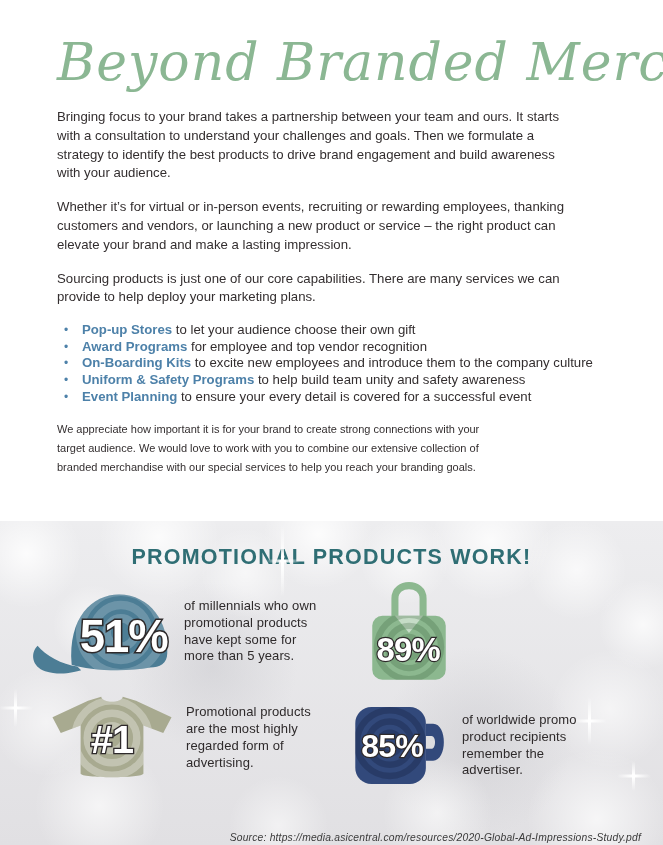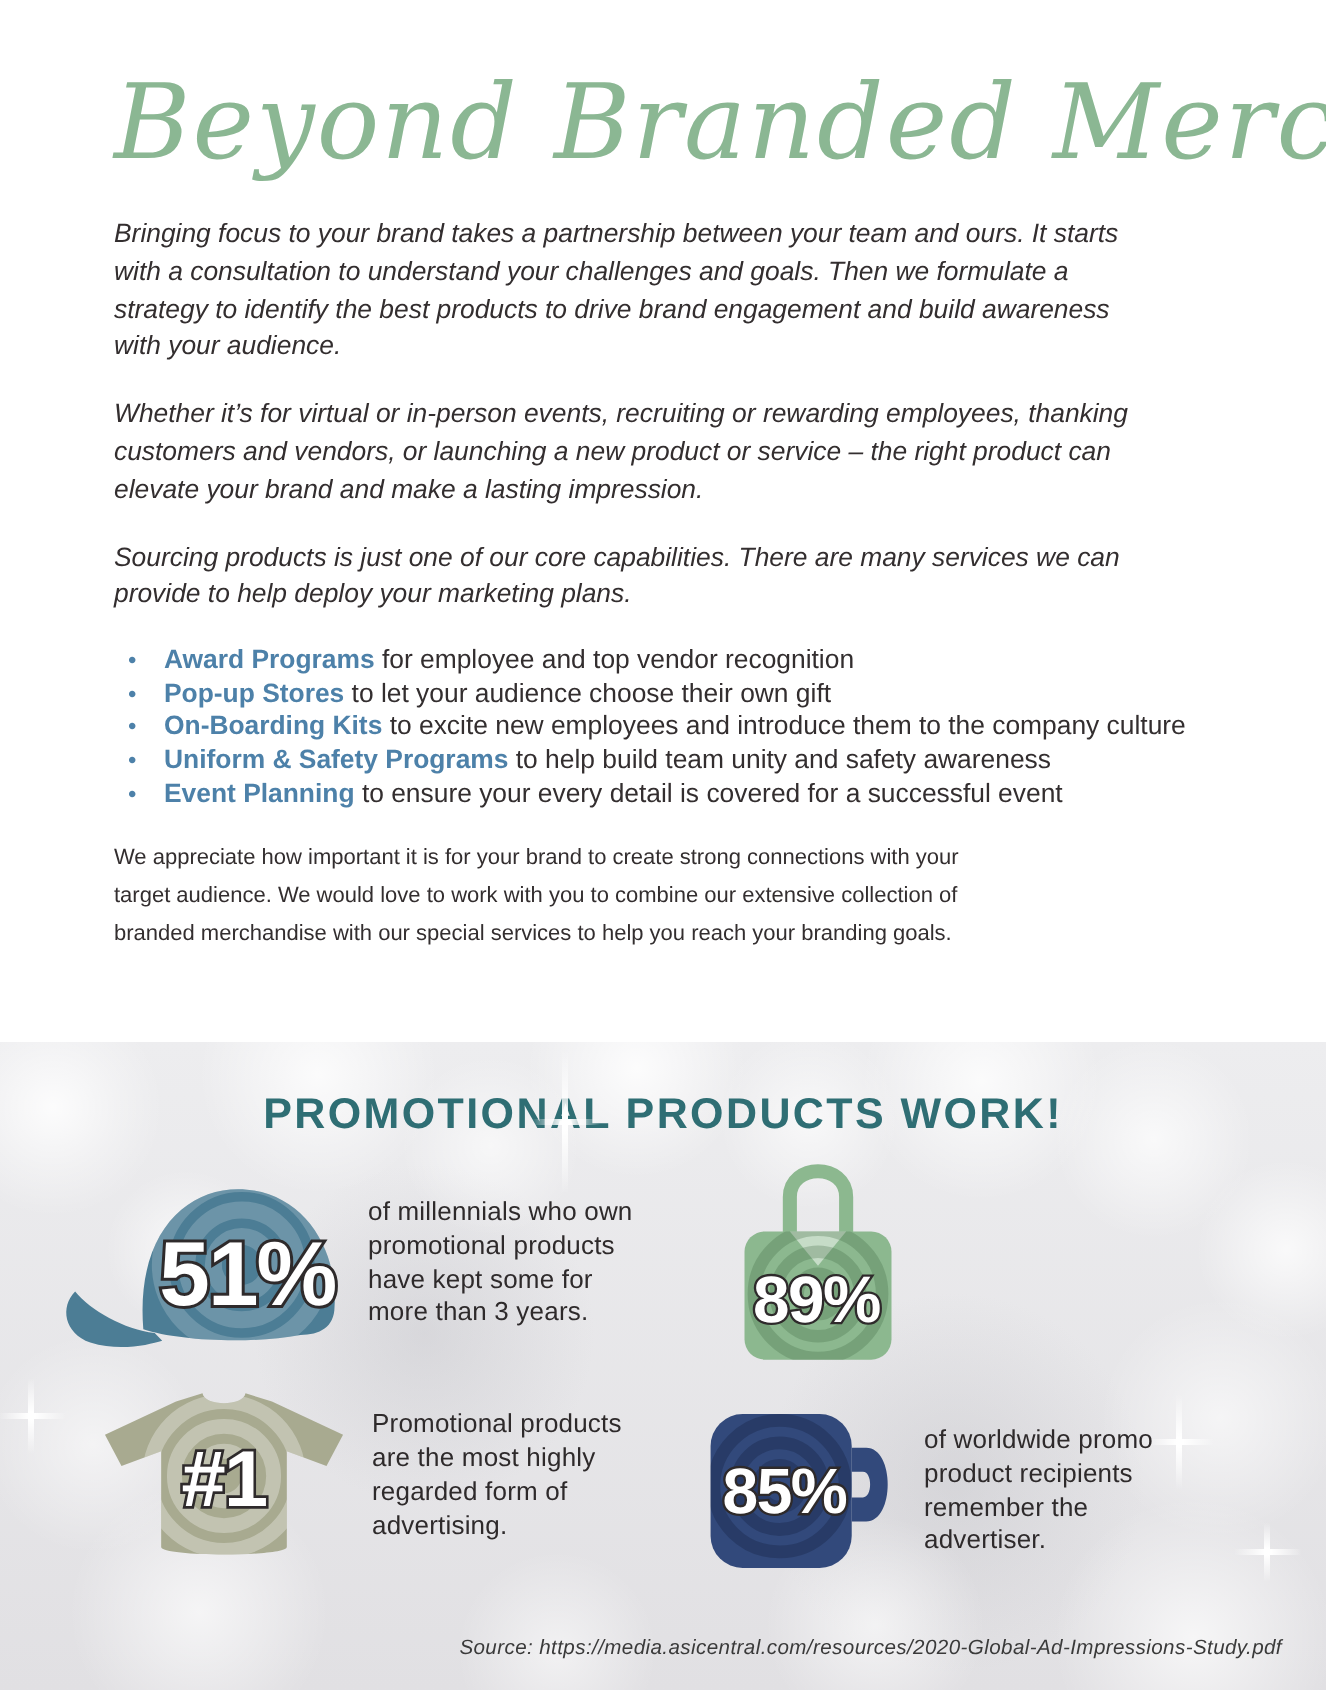--- a/index.html
+++ b/index.html
@@ -2,21 +2,21 @@
 <html><head>
 <meta charset="utf-8">
 <style>
   html,body{margin:0;padding:0;background:#fff;}
   .page{position:relative;width:663px;height:845px;background:#ffffff;overflow:hidden;
         font-family:"Liberation Sans",sans-serif;color:#332e2f;}
   .content{padding:30px 40px 0 57px;}
   .script-title{font-family:"DejaVu Serif",cursive,serif;font-style:italic;font-weight:400;
         font-size:52px;line-height:1.25;color:#8bb793;letter-spacing:1px;white-space:nowrap;
         margin:0 0 13px 0;}
-  p.body-par{margin:0 0 15px 0;font-size:13.2px;line-height:18.8px;white-space:pre-line;font-style:italic;}
+  p.body-par{margin:0 0 15px 0;font-size:13.2px;line-height:18.8px;white-space:pre-line;}
   ul.services{list-style:none;margin:1px 0 15px 0;padding:0;}
   ul.services li{position:relative;padding-left:25px;font-size:13.2px;line-height:16.6px;white-space:nowrap;}
   ul.services li::before{content:"\2022";position:absolute;left:7px;top:0;color:#4d81a9;font-size:12px;}
   .svc-label{font-weight:bold;color:#4d81a9;}
   .closing{margin:0;font-size:11px;line-height:18.8px;white-space:pre-line;}
   .cta{display:block;font-weight:bold;color:#3d5c85;margin-top:0;}
   
   .promo{position:absolute;left:0;top:521px;width:663px;height:324px;background-color:#e6e5e7;
     background-image:
       radial-gradient(circle 55px at 4% 10%, rgba(255,255,255,.85), rgba(255,255,255,.3) 60%, rgba(255,255,255,0) 100%),
@@ -38,21 +38,21 @@
       radial-gradient(circle 95px at 72% 68%, rgba(182,182,188,.32), rgba(182,182,188,0) 100%),
       linear-gradient(to bottom,#ededef,#e1e0e3);}
   .promo-heading{margin:0;padding-top:24px;text-align:center;font-size:21.5px;font-weight:bold;
       letter-spacing:1.2px;color:#2f6e74;}
   .stat{position:absolute;display:flex;align-items:center;}
   .stat-text{font-size:13px;line-height:16.8px;margin-left:12px;color:#2e2a2b;white-space:pre-line;letter-spacing:.1px;}
   #stat-1{left:30px;top:64px;}
   #stat-2{left:366px;top:54px;}
   #stat-3{left:50px;top:174px;}
   #stat-4{left:352px;top:182px;}
-  .source{position:absolute;right:22px;bottom:15px;font-style:italic;font-size:10.3px;
+  .source{position:absolute;right:22px;bottom:2px;font-style:italic;font-size:10.3px;
       color:#3a3a3a;letter-spacing:.2px;}
   .sparkle{position:absolute;width:3px;background:linear-gradient(to bottom,rgba(255,255,255,0),#fff 45%,#fff 55%,rgba(255,255,255,0));}
   .sparkle::after{content:"";position:absolute;top:50%;left:50%;transform:translate(-50%,-50%);
       height:3px;width:34px;background:linear-gradient(to right,rgba(255,255,255,0),#fff 45%,#fff 55%,rgba(255,255,255,0));}
   #sp1{left:281px;top:4px;height:72px;}
   #sp2{left:14px;top:168px;height:38px;}
   #sp3{left:588px;top:176px;height:48px;}
   #sp4{left:632px;top:240px;height:30px;}
 </style>
 </head>
@@ -66,22 +66,22 @@
 with a consultation to understand your challenges and goals. Then we formulate a
 strategy to identify the best products to drive brand engagement and build awareness
 with your audience.</p>
     <p class="body-par">Whether it’s for virtual or in-person events, recruiting or rewarding employees, thanking
 customers and vendors, or launching a new product or service – the right product can
 elevate your brand and make a lasting impression.</p>
     <p class="body-par">Sourcing products is just one of our core capabilities. There are many services we can
 provide to help deploy your marketing plans.</p>
 
     <ul class="services">
+      <li><span class="svc-label">Pop-up Stores</span> <span>to let your audience choose their own gift</span></li>
       <li><span class="svc-label">Award Programs</span> <span>for employee and top vendor recognition</span></li>
-      <li><span class="svc-label">Pop-up Stores</span> <span>to let your audience choose their own gift</span></li>
       <li><span class="svc-label">On-Boarding Kits</span> <span>to excite new employees and introduce them to the company culture</span></li>
       <li><span class="svc-label">Uniform &amp; Safety Programs</span> <span>to help build team unity and safety awareness</span></li>
       <li><span class="svc-label">Event Planning</span> <span>to ensure your every detail is covered for a successful event</span></li>
     </ul>
 
     <p class="closing"><span>We appreciate how important it is for your brand to create strong connections with your
 target audience. We would love to work with you to combine our extensive collection of
 branded merchandise with our special services to help you reach your branding goals.</span></p>
   </div>
 
@@ -105,21 +105,21 @@
         <g clip-path="url(#clip-cap)" stroke="rgba(255,255,255,0.18)" stroke-width="9" fill="none">
           <circle cx="96" cy="50" r="15"></circle>
             <circle cx="96" cy="50" r="29"></circle>
             <circle cx="96" cy="50" r="43"></circle>
         </g>
         <text x="99" y="71" text-anchor="middle" font-family="Liberation Sans, sans-serif" font-size="48" font-weight="bold" letter-spacing="-1" fill="#ffffff" stroke="#2e2a2b" stroke-width="3.2" paint-order="stroke">51%</text>
       </svg>
       <div class="stat-text">of millennials who own
 promotional products
 have kept some for
-more than 3 years.</div>
+more than 5 years.</div>
     </div>
 
     <div class="stat" id="stat-2">
       <svg width="86" height="108" viewBox="0 0 110 138">
         <defs>
             <clipPath id="clip-tote">
               <rect x="8" y="52" width="94" height="82" rx="13"></rect>
             </clipPath>
           </defs>
         <path d="M37,58 L37,30 C37,8 73,8 73,30 L73,58" stroke="#8cb88f" stroke-width="9" fill="none" stroke-linecap="round"></path>

